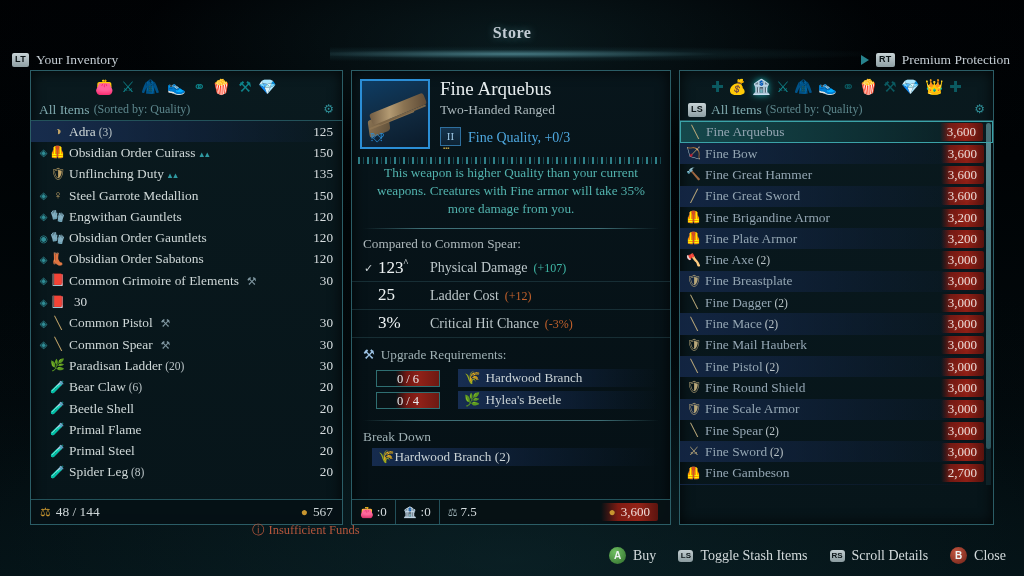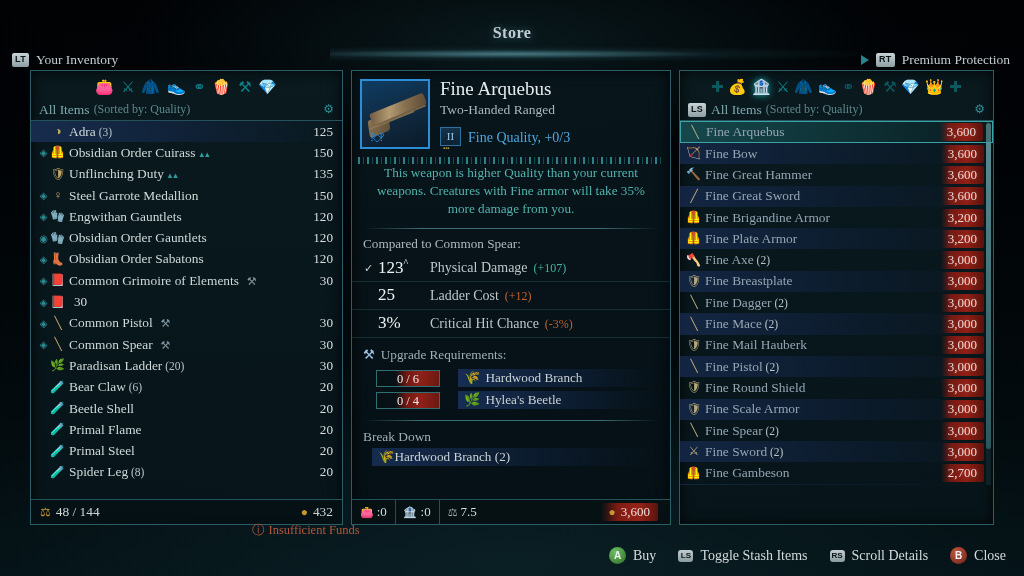--- a/index.html
+++ b/index.html
@@ -335,21 +335,21 @@
           <span class="ico" style="color:#c2a468">🧪</span>
           <span class="nm">Spider Leg<span class="qty"> (8)</span></span>
           <span class="px">20</span>
         </div>
       </div>
     <div class="footbar">
       <span class="coin">⚖</span>
       <span style="padding-left:5px">48 / 144</span>
       <span class="sp"></span>
       <span class="coin">●</span>
-      <span style="padding-left:5px">432</span>
+      <span style="padding-left:5px">567</span>
     </div>
   </div>
 
   <div class="panel" id="panel-mid">
     <div id="mid-head">
       <div id="thumb">
         <div class="stock"></div>
           <div class="gun"></div>
         <div class="flourish">‽◇‽</div>
       </div>

